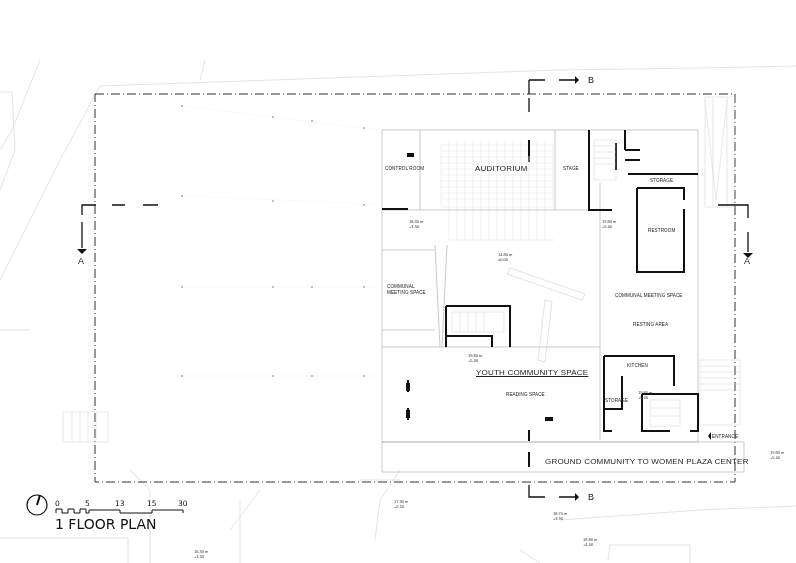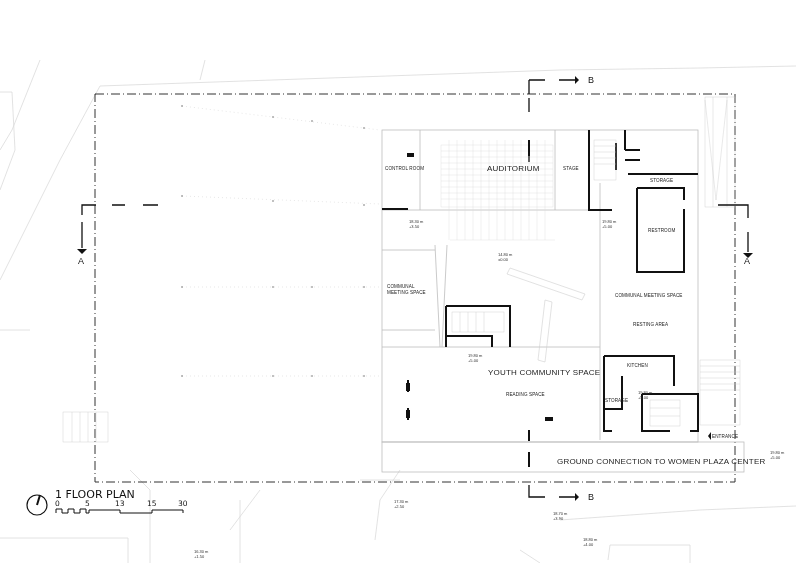--- a/index.html
+++ b/index.html
@@ -1,22 +1,22 @@
 <!DOCTYPE html>
 <html><head>
 <meta charset="utf-8">
 <style>
   html, body { margin:0; padding:0; background:#ffffff; }
   body { width:796px; height:563px; position:relative; overflow:hidden; font-family:"Liberation Sans", sans-serif; color:#111; }
   svg.plan { position:absolute; left:0; top:0; }
   .lbl { position:absolute; white-space:nowrap; font-family:"Liberation Sans", sans-serif; color:#222; }
   .room-sm { font-size:4.6px; letter-spacing:0.1px; }
-  .room-lg { font-size:8px; letter-spacing:0.2px;margin-left:12px; }
+  .room-lg { font-size:8px; letter-spacing:0.2px; }
   .elev { font-size:4px; line-height:4.5px; color:#333; }
-  .title { font-size:11px; font-family:"DejaVu Sans", sans-serif; color:#111; }
+  .title { font-size:14px; font-family:"DejaVu Sans", sans-serif; color:#111;margin-top:28px; }
   .scale-num { font-size:7.5px; font-family:"DejaVu Sans", sans-serif; color:#111; }
   .section { font-size:9px; color:#111; }
 </style>
 </head>
 <body>
 
 <svg class="plan" width="796" height="563" viewBox="0 0 796 563">
 
   <g stroke="#dadada" stroke-width="0.8" fill="none">
     <path d="M40 60 L12 130 L0 150"></path>
@@ -200,26 +200,26 @@
 <div class="lbl section" style="left:588px;top:492px;">B</div>
 
 <div class="lbl room-sm" style="left:385px;top:166px;">CONTROL ROOM</div>
 <div class="lbl room-lg" style="left:475px;top:164px;">AUDITORIUM</div>
 <div class="lbl room-sm" style="left:563px;top:166px;">STAGE</div>
 <div class="lbl room-sm" style="left:650px;top:178px;">STORAGE</div>
 <div class="lbl room-sm" style="left:648px;top:228px;">RESTROOM</div>
 <div class="lbl room-sm" style="left:387px;top:284px;width:46px;white-space:normal;line-height:5.5px;">COMMUNAL MEETING SPACE</div>
 <div class="lbl room-sm" style="left:615px;top:293px;">COMMUNAL MEETING SPACE</div>
 <div class="lbl room-sm" style="left:633px;top:322px;">RESTING AREA</div>
-<div class="lbl room-lg" style="left:476px;top:368px;">YOUTH COMMUNITY SPACE</div>
+<div class="lbl room-lg" style="left:476px;top:368px;text-decoration:underline;">YOUTH COMMUNITY SPACE</div>
 <div class="lbl room-sm" style="left:506px;top:392px;">READING SPACE</div>
 <div class="lbl room-sm" style="left:627px;top:363px;">KITCHEN</div>
 <div class="lbl room-sm" style="left:605px;top:398px;">STORAGE</div>
 <div class="lbl room-sm" style="left:712px;top:434px;">ENTRANCE</div>
-<div class="lbl room-lg" style="left:545px;top:457px;">GROUND CONNECTION TO WOMEN PLAZA CENTER</div>
+<div class="lbl room-lg" style="left:545px;top:457px;">GROUND COMMUNITY TO WOMEN PLAZA CENTER</div>
 
 <div class="lbl elev" style="left:409px;top:220px;">
   <div>18.30 m</div>
     <div>+3.50</div>
 </div>
 <div class="lbl elev" style="left:602px;top:220px;">
   <div>19.80 m</div>
     <div>+5.00</div>
 </div>
 <div class="lbl elev" style="left:498px;top:253px;">

